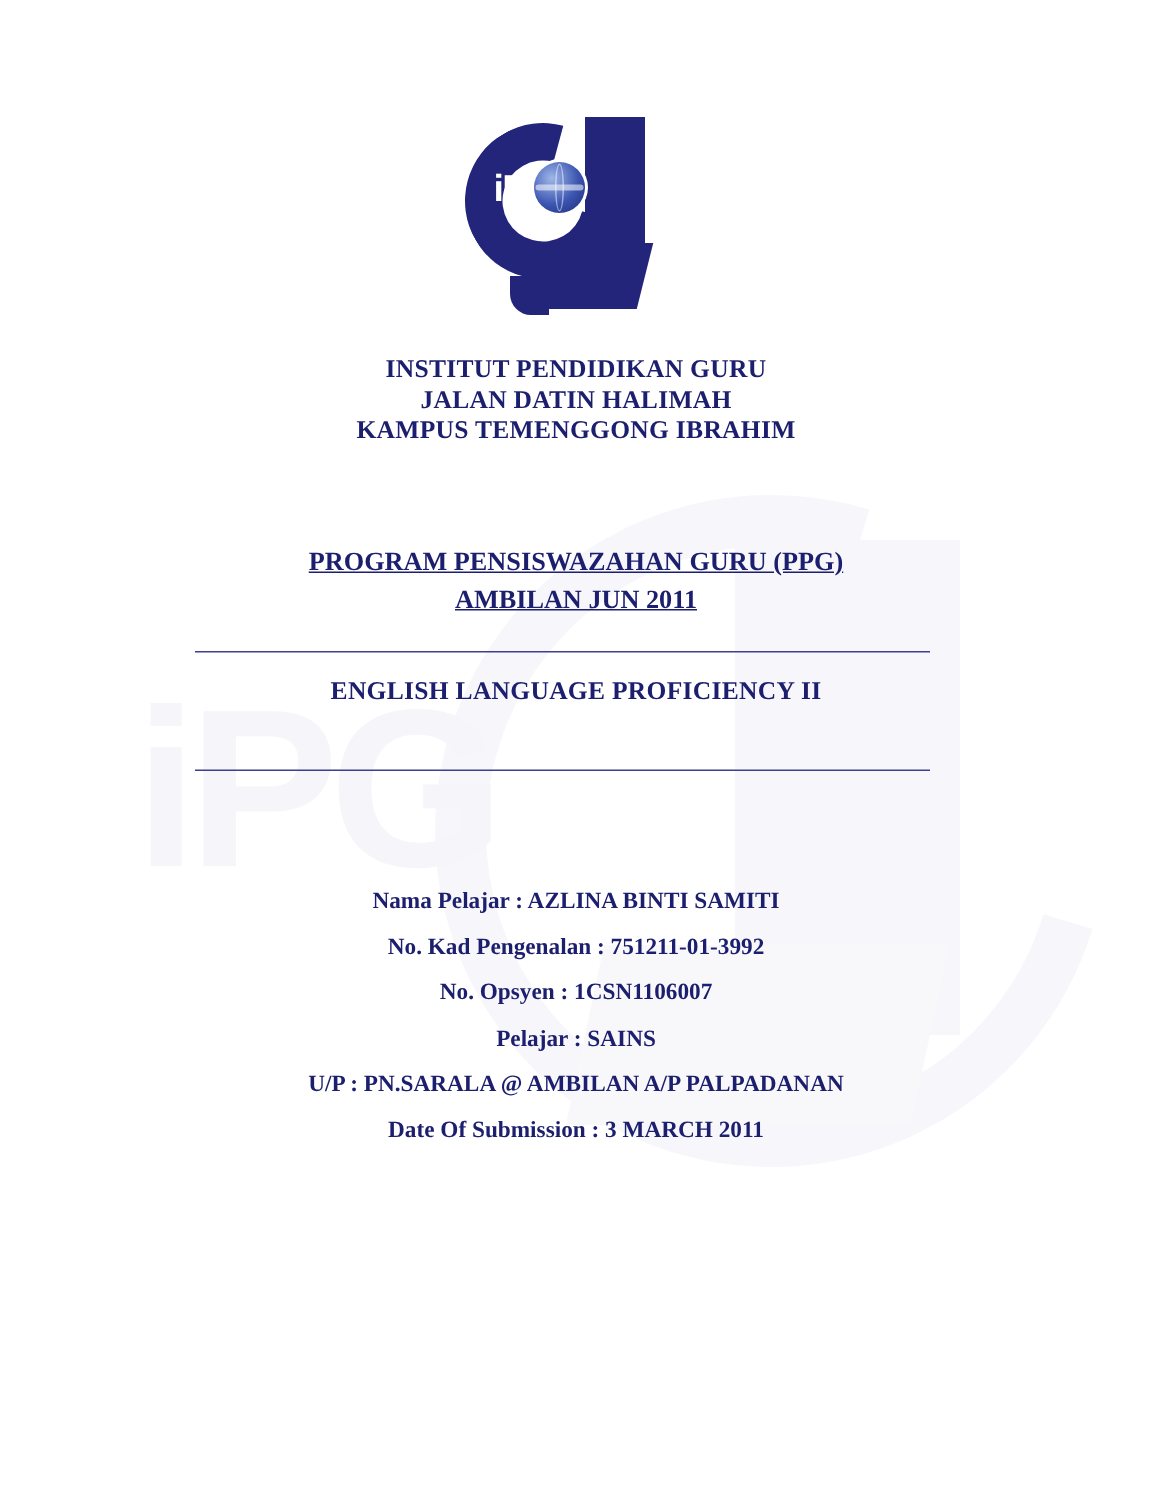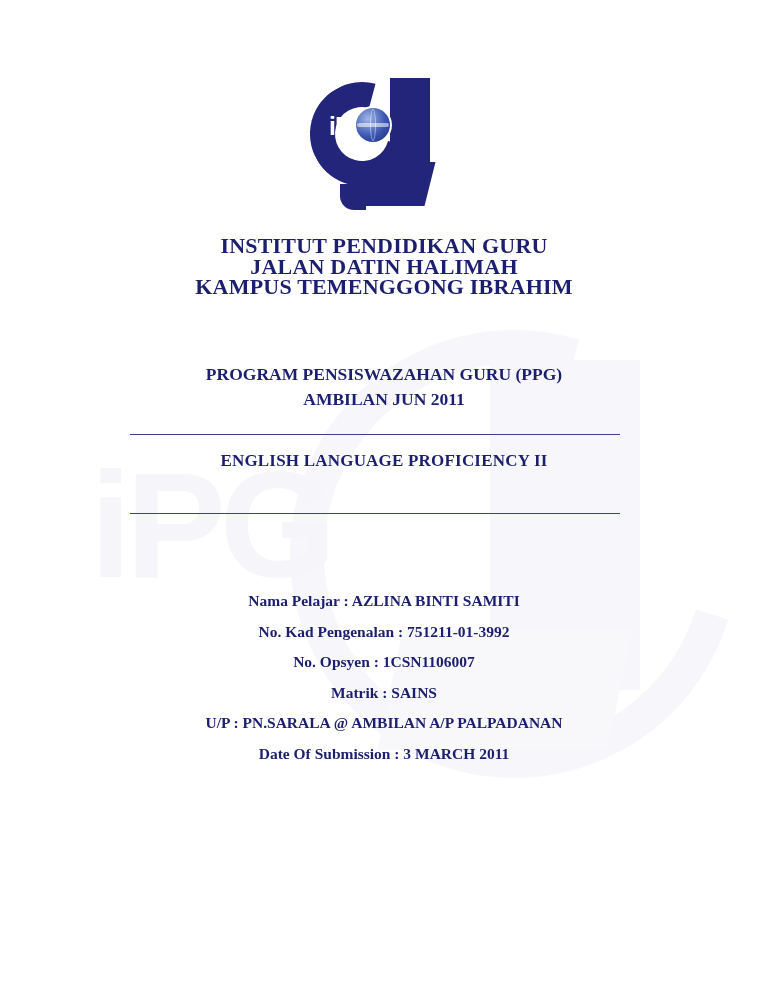--- a/index.html
+++ b/index.html
@@ -172,28 +172,29 @@
   
   .block {
     position: absolute;
     width: 768px;
     text-align: center;
     font-weight: bold;
     color: #1c1e6e;
   }
   .institution {
     top: 236px;
-    font-size: 22px;
+    font-size: 17px;
     line-height: 20.5px;
     letter-spacing: 0.2px;
   }
   .program {
     top: 362px;
     font-size: 17.5px;
     line-height: 25px;
+    text-decoration: underline;
   }
 
   .rule {
     position: absolute;
     left: 130px;
     width: 490px;
     height: 0;
     border-top: 1px solid #3c3f8f;
   }
   .rule-top { top: 434px; }
@@ -254,18 +255,18 @@
   <div class="block course">
     <div>ENGLISH LANGUAGE PROFICIENCY II</div>
   </div>
 
   <div class="rule rule-bottom"></div>
 
   <div class="block details">
     <div>Nama Pelajar : AZLINA BINTI SAMITI</div>
     <div>No. Kad Pengenalan : 751211-01-3992</div>
     <div>No. Opsyen : 1CSN1106007</div>
-    <div>Matrik : SAINS</div>
+    <div>Pelajar : SAINS</div>
     <div>U/P : PN.SARALA @ AMBILAN A/P PALPADANAN</div>
     <div>Date Of Submission : 3 MARCH 2011</div>
   </div>
 
 </div>
 
 </body></html>

